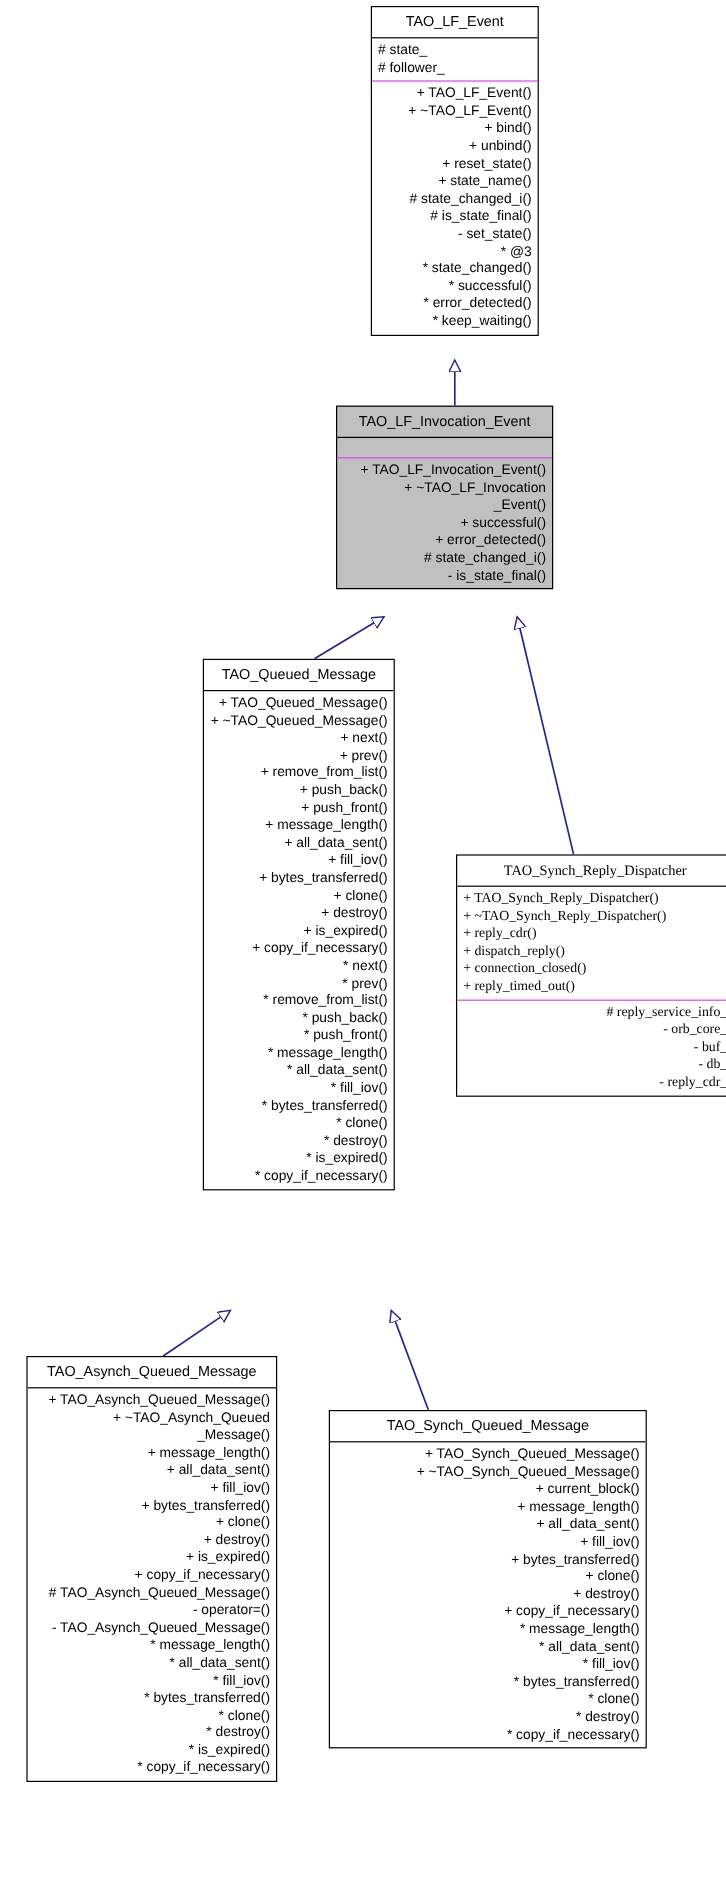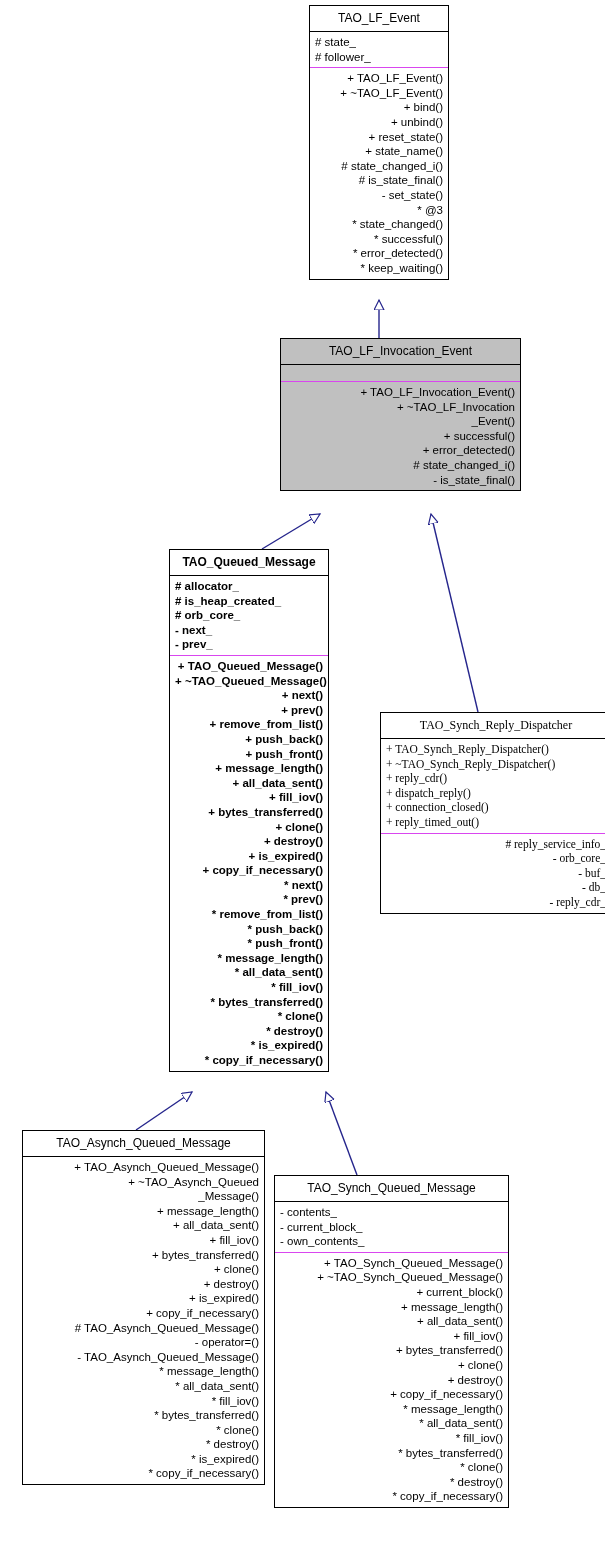--- a/index.html
+++ b/index.html
@@ -123,42 +123,35 @@
           <div class="uml-row"># state_changed_i()</div>
           <div class="uml-row"># is_state_final()</div>
           <div class="uml-row">- set_state()</div>
           <div class="uml-row">* @3</div>
           <div class="uml-row">* state_changed()</div>
           <div class="uml-row">* successful()</div>
           <div class="uml-row">* error_detected()</div>
           <div class="uml-row">* keep_waiting()</div>
         </div>
       </div>
-      <div class="uml-class highlight" style="left: 268px; top: 338px; width: 241px;">
+      <div class="uml-class highlight" style="left: 268px; top: 338px; width: 181px;">
         <div class="uml-title">TAO_LF_Invocation_Event</div>
         <div class="uml-section empty"></div>
         <div class="uml-section">
           <div class="uml-row">+ TAO_LF_Invocation_Event()</div>
           <div class="uml-row">+ ~TAO_LF_Invocation</div>
           <div class="uml-row">_Event()</div>
           <div class="uml-row">+ successful()</div>
           <div class="uml-row">+ error_detected()</div>
           <div class="uml-row"># state_changed_i()</div>
           <div class="uml-row">- is_state_final()</div>
         </div>
       </div>
-      <div class="uml-class" style="left: 157px; top: 549px; width: 160px; font-weight: bold;">
+      <div class="uml-class" style="left: 157px; top: 549px; width: 160px;">
         <div class="uml-title">TAO_Queued_Message</div>
-        <div class="uml-section">
-          <div class="uml-row"># allocator_</div>
-          <div class="uml-row"># is_heap_created_</div>
-          <div class="uml-row"># orb_core_</div>
-          <div class="uml-row">- next_</div>
-          <div class="uml-row">- prev_</div>
-        </div>
         <div class="uml-section">
           <div class="uml-row">+ TAO_Queued_Message()</div>
           <div class="uml-row">+ ~TAO_Queued_Message()</div>
           <div class="uml-row">+ next()</div>
           <div class="uml-row">+ prev()</div>
           <div class="uml-row">+ remove_from_list()</div>
           <div class="uml-row">+ push_back()</div>
           <div class="uml-row">+ push_front()</div>
           <div class="uml-row">+ message_length()</div>
           <div class="uml-row">+ all_data_sent()</div>
@@ -194,21 +187,21 @@
           <div class="uml-row">+ reply_timed_out()</div>
         </div>
         <div class="uml-section">
           <div class="uml-row"># reply_service_info_</div>
           <div class="uml-row">- orb_core_</div>
           <div class="uml-row">- buf_</div>
           <div class="uml-row">- db_</div>
           <div class="uml-row">- reply_cdr_</div>
         </div>
       </div>
-      <div class="uml-class" style="left: 10px; top: 1130px; width: 243px;">
+      <div class="uml-class" style="left: 10px; top: 1130px; width: 209px;">
         <div class="uml-title">TAO_Asynch_Queued_Message</div>
         <div class="uml-section">
           <div class="uml-row">+ TAO_Asynch_Queued_Message()</div>
           <div class="uml-row">+ ~TAO_Asynch_Queued</div>
           <div class="uml-row">_Message()</div>
           <div class="uml-row">+ message_length()</div>
           <div class="uml-row">+ all_data_sent()</div>
           <div class="uml-row">+ fill_iov()</div>
           <div class="uml-row">+ bytes_transferred()</div>
           <div class="uml-row">+ clone()</div>
@@ -221,27 +214,22 @@
           <div class="uml-row">* message_length()</div>
           <div class="uml-row">* all_data_sent()</div>
           <div class="uml-row">* fill_iov()</div>
           <div class="uml-row">* bytes_transferred()</div>
           <div class="uml-row">* clone()</div>
           <div class="uml-row">* destroy()</div>
           <div class="uml-row">* is_expired()</div>
           <div class="uml-row">* copy_if_necessary()</div>
         </div>
       </div>
-      <div class="uml-class" style="left: 262px; top: 1175px; width: 235px;">
+      <div class="uml-class" style="left: 262px; top: 1175px; width: 265px;">
         <div class="uml-title">TAO_Synch_Queued_Message</div>
-        <div class="uml-section">
-          <div class="uml-row">- contents_</div>
-          <div class="uml-row">- current_block_</div>
-          <div class="uml-row">- own_contents_</div>
-        </div>
         <div class="uml-section">
           <div class="uml-row">+ TAO_Synch_Queued_Message()</div>
           <div class="uml-row">+ ~TAO_Synch_Queued_Message()</div>
           <div class="uml-row">+ current_block()</div>
           <div class="uml-row">+ message_length()</div>
           <div class="uml-row">+ all_data_sent()</div>
           <div class="uml-row">+ fill_iov()</div>
           <div class="uml-row">+ bytes_transferred()</div>
           <div class="uml-row">+ clone()</div>
           <div class="uml-row">+ destroy()</div>

